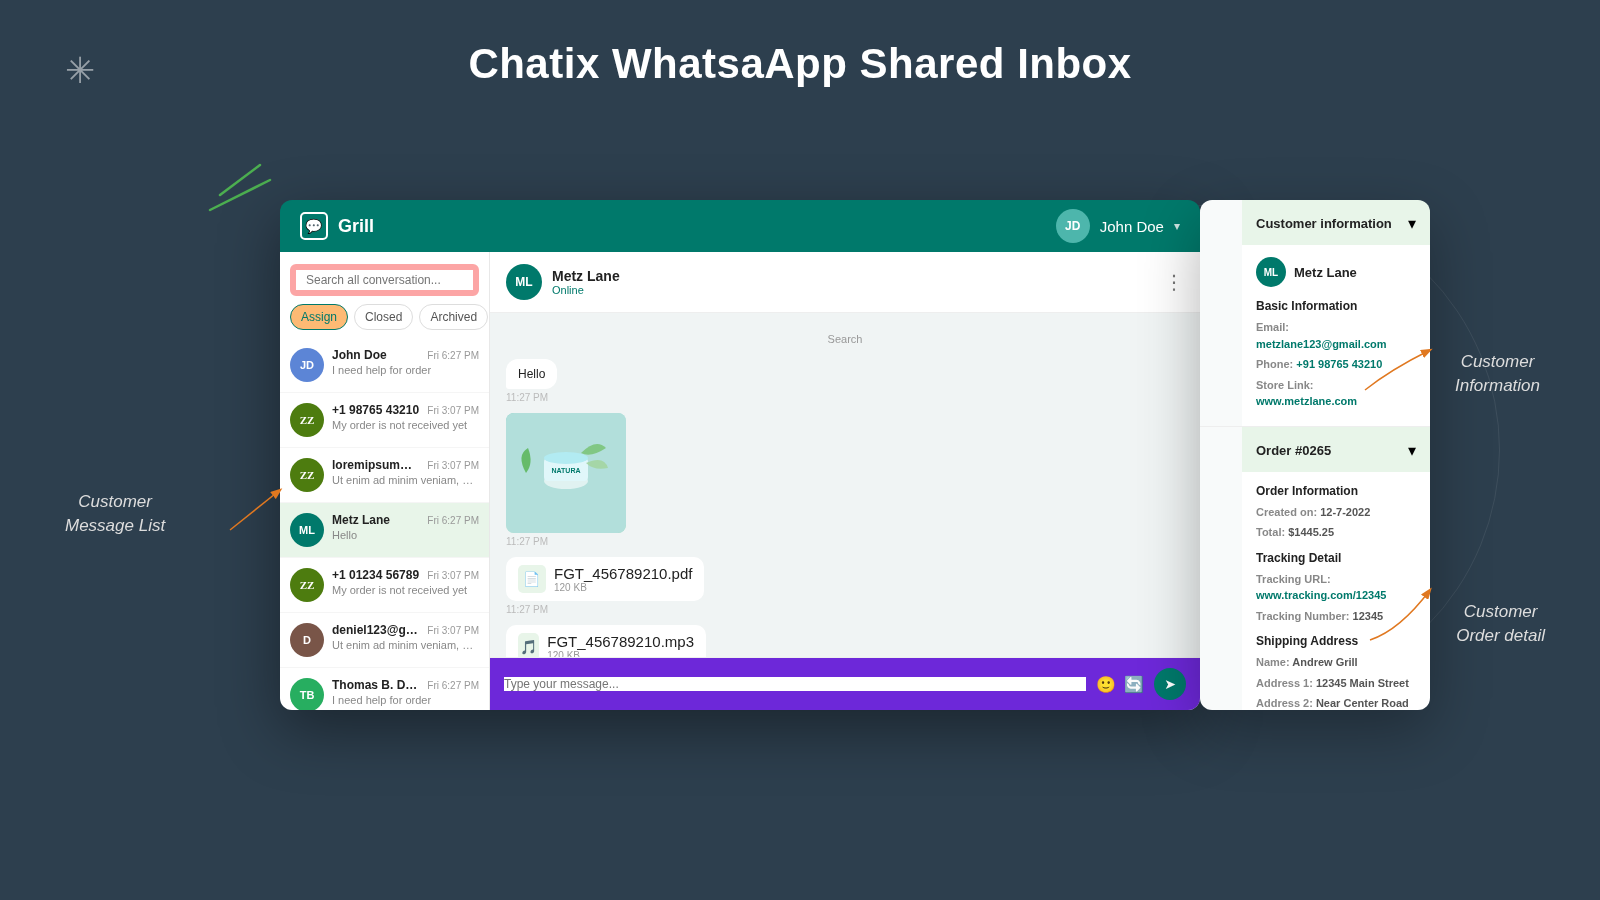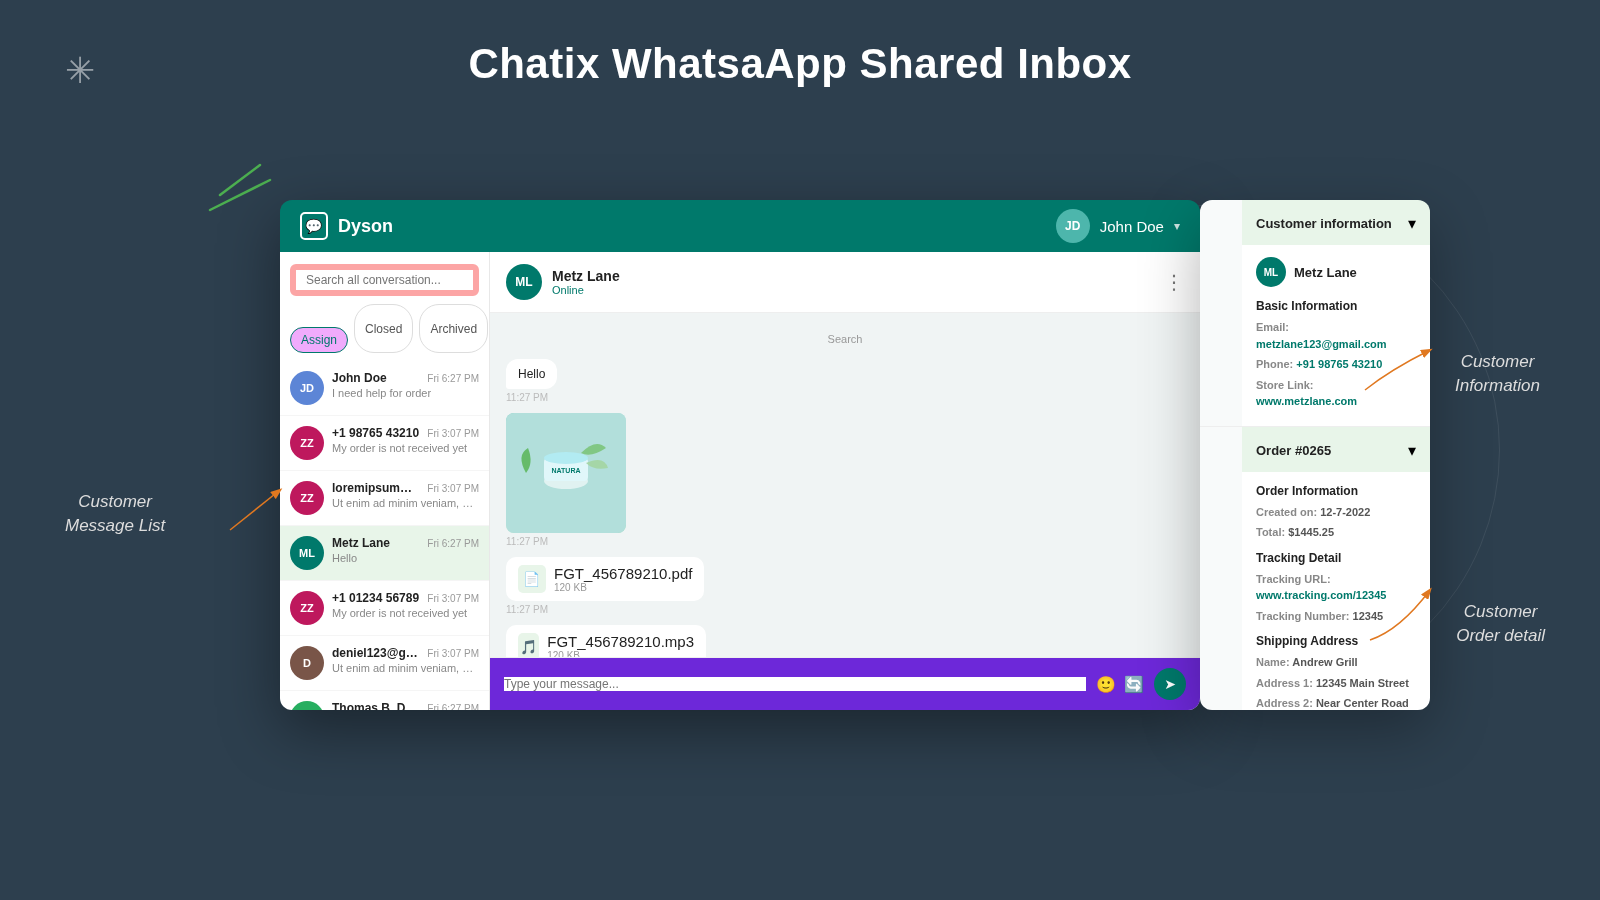--- a/index.html
+++ b/index.html
@@ -165,24 +165,23 @@
     .filter-tab {
       padding: 5px 10px;
       border-radius: 20px;
       font-size: 12px;
       cursor: pointer;
       border: 1px solid #ddd;
       background: #fff;
       color: #555;
     }
     .filter-tab.active {
-      background: #f0abfc;
+      background: #fdba74;
       border-color: #00796b;
       color: #00796b;
-      margin-top: 23px;
     }
     .conversation-list {
       flex: 1;
       overflow-y: auto;
     }
     .conversation-item {
       display: flex;
       align-items: flex-start;
       padding: 10px 10px;
       cursor: pointer;
@@ -517,21 +516,21 @@
       width: 1600px;
       height: 900px;
       pointer-events: none;
     }
 
     
     .av-blue { background: #5c85d6; }
     .av-teal { background: #00796b; }
     .av-green { background: #27ae60; }
     .av-brown { background: #795548; }
-    .av-gray { background: #be185d; }
+    .av-gray { background: #4d7c0f; font-family: Liberation Serif, serif; }
 
     
     ::-webkit-scrollbar { width: 4px; }
     ::-webkit-scrollbar-track { background: transparent; }
     ::-webkit-scrollbar-thumb { background: #ccc; border-radius: 2px; }
   </style>
 </head>
 <body>
 
 <div class="bg-circles">
@@ -549,21 +548,21 @@
 
 <div class="asterisk-right">✳</div>
 
 <h1 class="page-title">Chatix WhatsaApp Shared Inbox</h1>
 
 <div class="app-window">
 
   <div class="app-nav">
     <div class="app-nav-left">
       <div class="chat-icon">💬</div>
-      <span>Dyson</span>
+      <span>Grill</span>
     </div>
     <div class="app-nav-right">
       <div class="user-avatar-nav">JD</div>
       <span>John Doe</span>
       <span class="chevron-down">▾</span>
     </div>
   </div>
 
   <div class="app-body">
 

